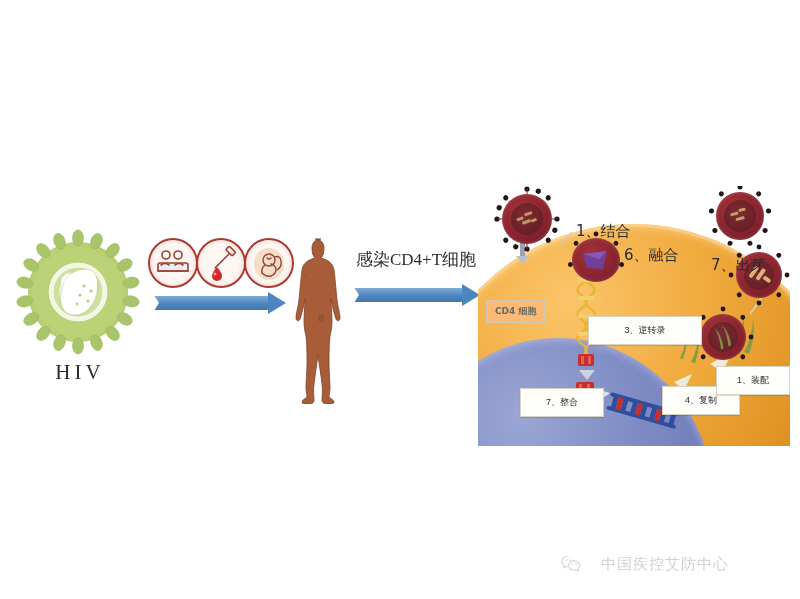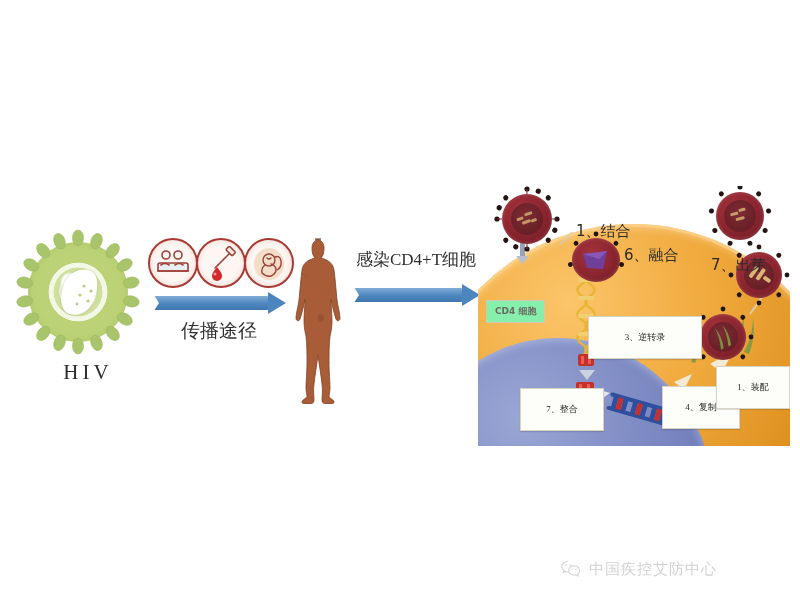--- a/index.html
+++ b/index.html
@@ -24,21 +24,21 @@
   .hiv-capsid{
     position:absolute;left:48px;top:40px;width:34px;height:48px;
     background:#ffffff;
     border-radius:60% 40% 55% 45% / 45% 55% 45% 55%;
     transform:rotate(22deg);
     box-shadow:0 0 2px rgba(160,180,110,.8);
   }
   .hiv-label{
     position:absolute;left:0;top:360px;width:160px;text-align:center;
     font-family:"Liberation Serif","DejaVu Serif",serif;
-    font-size:21px;letter-spacing:4px;color:#2b2b2b;padding-left:8px;
+    font-size:21px;letter-spacing:4px;color:#2b2b2b;
   }
 
   
   .tcircle{
     position:absolute;width:46px;height:46px;border-radius:50%;
     border:2.5px solid #a83a33;background:#fdf6f2;
     box-shadow:inset 0 0 5px rgba(168,58,51,.18);
   }
   .tc-inner{position:absolute;inset:3px;border-radius:50%;overflow:hidden;}
 
@@ -83,51 +83,51 @@
     position:absolute;left:-60px;top:38px;width:430px;height:430px;border-radius:50%;
     border:3px solid rgba(255,214,150,.55);box-sizing:border-box;
   }
   .nucleus{
     position:absolute;left:-75px;top:152px;width:310px;height:320px;border-radius:50%;
     background:radial-gradient(circle at 38% 25%, #9aa6d4 0%, #7f8cc4 38%, #6a77b4 72%, #5e6aa8 100%);
     box-shadow:inset 0 2px 8px rgba(210,216,245,.5);
   }
   .vlabel{
     position:absolute;background:#fdfdfa;border:1px solid #d8d4c4;
-    font-family:Liberation Serif, serif;
+    font-family:Liberation Sans, sans-serif;
     font-size:9px;color:#2d2d2d;line-height:1;
-    padding:16px 7px;white-space:nowrap;
+    padding:9px 7px;white-space:nowrap;
     box-shadow:0 1px 1px rgba(0,0,0,.12);
   }
   .plabel{
     position:absolute;font-family:"DejaVu Sans","Liberation Sans",sans-serif;
     font-size:15px;color:#2b2b2b;white-space:nowrap;
   }
   .cd4label{
-    position:absolute;background:#86efac;border:1px solid #cfc9b6;
+    position:absolute;background:#fdba74;border:1px solid #cfc9b6;
     font-family:"DejaVu Sans","Liberation Sans",sans-serif;
     font-size:9px;font-weight:bold;color:#6a6a62;padding:4px 8px;white-space:nowrap;
   }
 
   
   .virion{position:absolute;}
   .virion .shell{
     position:absolute;inset:0;border-radius:50%;
     background:radial-gradient(circle at 38% 32%, #a3313a 0%, #8d2630 45%, #6d1a24 100%);
     box-shadow:inset 0 0 4px rgba(255,180,180,.3);
   }
   .virion .inner{
     position:absolute;border-radius:50%;
     background:radial-gradient(circle at 45% 40%, #7f2b33 0%, #5e1a22 100%);
   }
 
   
   .watermark{
     position:absolute;left:560px;top:549px;width:220px;height:30px;
-    display:flex;align-items:flex-end;gap:7px;opacity:.46;
+    display:flex;align-items:center;gap:19px;opacity:.46;
   }
   .wm-text{
     font-family:"DejaVu Sans","Liberation Sans",sans-serif;
     font-size:15px;color:#9b9b9b;letter-spacing:1px;
   }
 </style>
 </head>
 <body>
 
 <div class="stage">
@@ -210,21 +210,20 @@
         </g>
       </svg>
     </div>
   </div>
 
   <div class="arrow" style="left:152px;top:292px;width:134px;">
     <div class="shaft" style="width:116px;"></div>
     <div class="notch"></div>
     <div class="head" style="left:116px;"></div>
   </div>
-  <div class="arrow-cap" style="left:152px;top:318px;width:134px;font-size:19px;">传播途径</div>
 
   <div class="human">
     <svg width="66" height="168" viewBox="0 0 66 168">
       <g fill="#a85c38" stroke="#7d4326" stroke-width="0.8">
         <path d="M33 3
                  c-6 0 -9 4 -9 9
                  c0 5 1 8 3 10
                  c-7 2 -12 5 -13 12
                  c-1 7 -2 20 -3 30
                  c-1 7 -3 14 -3 18

